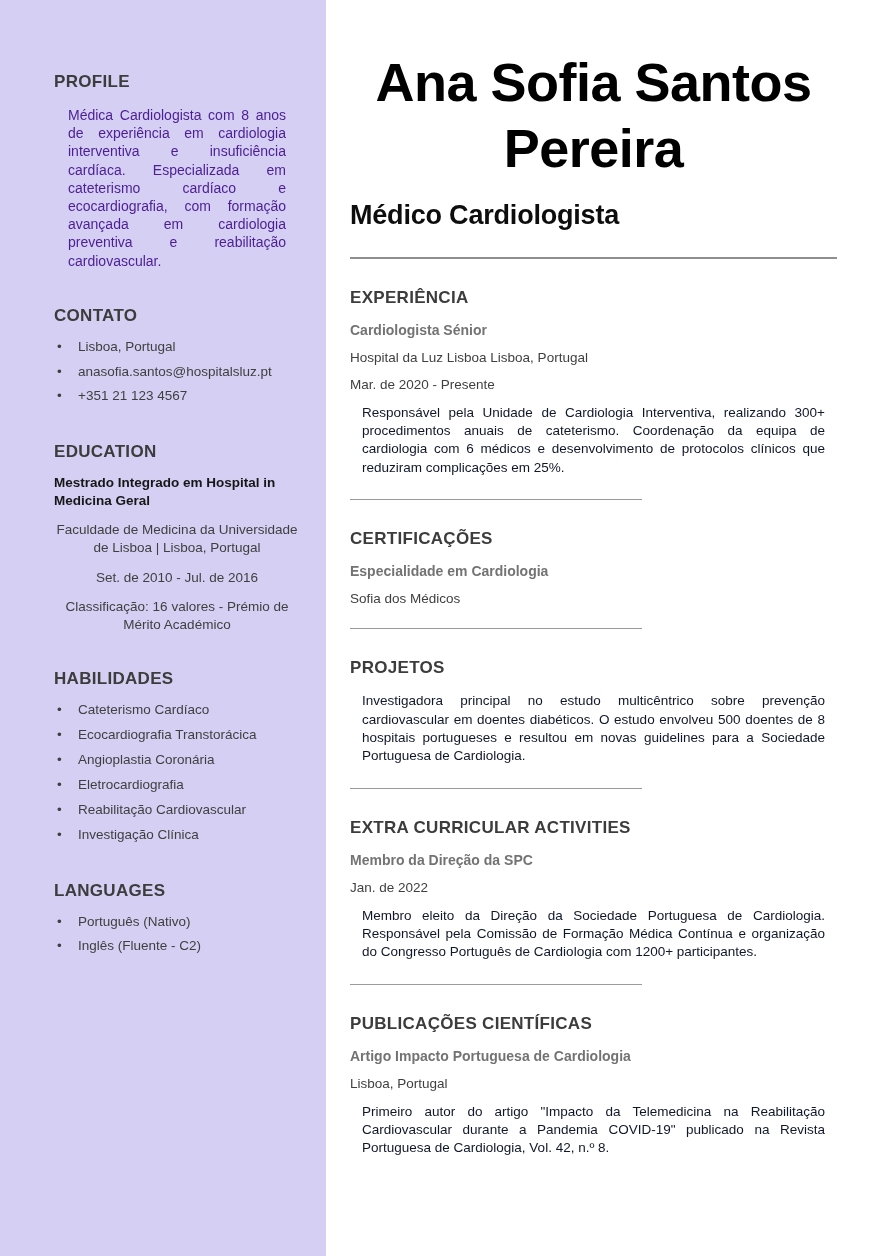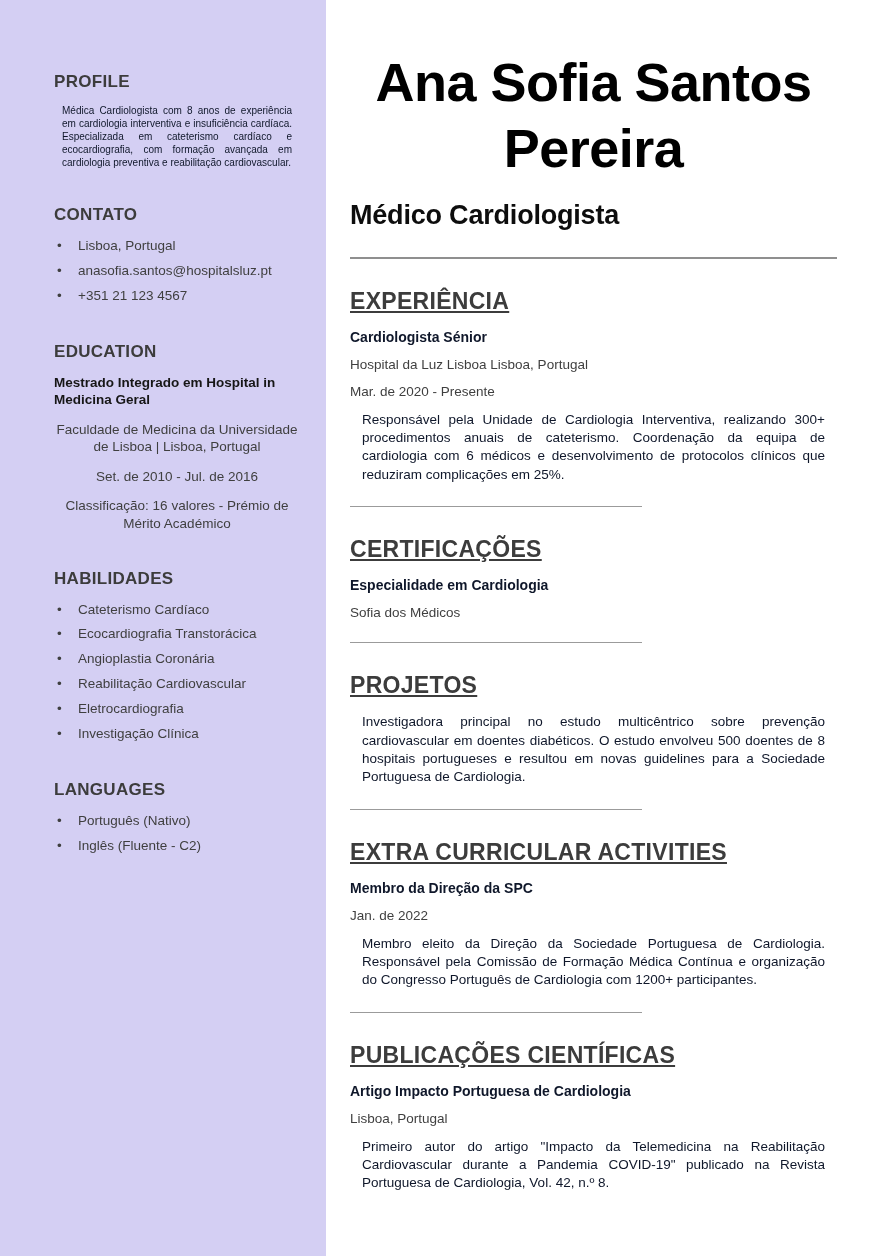--- a/index.html
+++ b/index.html
@@ -17,22 +17,22 @@
     width: 326px; min-width: 326px; height: 100%;
     background: #d4cff3;
     padding: 72px 26px 56px 54px;
   }
   .side-section { margin-bottom: 36px; }
   .side-heading {
     font-size: 17px; font-weight: bold; color: #3c3c3c;
     letter-spacing: 0.3px; margin: 0 0 12px 0;
   }
   .side-text {
-    font-size: 10px; line-height: 1.3; text-align: justify;
-    color: #0f172a; margin: 8px;
+    font-size: 14px; line-height: 1.3; text-align: justify;
+    color: #4c1d95; margin: 14px;
   }
   ul.side-list { list-style: none; margin: 6px 0 0 0; padding: 0; }
   ul.side-list li {
     position: relative; padding-left: 24px;
     font-size: 13.5px; line-height: 1.4; margin-bottom: 6px;
     color: #3f3f3f;
   }
   ul.side-list li::before {
     content: "\2022"; position: absolute; left: 3px; top: 0;
     color: #3f3f3f; font-size: 13.5px;
@@ -52,25 +52,25 @@
   .job-title {
     font-size: 27px; font-weight: bold; color: #0d0d0d;
     margin: 18px 0 0 0; letter-spacing: -0.2px;
   }
   hr.top-divider {
     border: none; border-top: 2px solid #8f8f8f;
     margin: 26px 0 0 0; width: 100%;
   }
   .section { margin-top: 29px; }
   .section-heading {
-    font-size: 23px; font-weight: bold; color: #3c3c3c;
-    letter-spacing: 0.3px; margin: 0 0 14px 0; text-decoration: underline;
+    font-size: 17px; font-weight: bold; color: #3c3c3c;
+    letter-spacing: 0.3px; margin: 0 0 14px 0;
   }
   .entry-title {
-    font-size: 14px; font-weight: bold; color: #0f172a;
+    font-size: 14px; font-weight: bold; color: #737373;
     margin: 0 0 12px 0;
   }
   .entry-meta { font-size: 13.5px; color: #3f3f3f; margin: 0 0 12px 0; }
   .entry-desc {
     font-size: 13.5px; color: #0f172a; line-height: 1.36;
     text-align: justify; margin: 12px;
   }
   hr.section-divider {
     border: none; border-top: 1px solid #9b9b9b;
     width: 292px; margin: 22px auto 0 0;
@@ -104,22 +104,22 @@
       <p class="edu-line">Set. de 2010 - Jul. de 2016</p>
       <p class="edu-line">Classificação: 16 valores - Prémio de Mérito Académico</p>
     </div>
 
     <div class="side-section">
       <h2 class="side-heading">HABILIDADES</h2>
       <ul class="side-list">
           <li>Cateterismo Cardíaco</li>
           <li>Ecocardiografia Transtorácica</li>
           <li>Angioplastia Coronária</li>
+          <li>Eletrocardiografia</li>
           <li>Reabilitação Cardiovascular</li>
-          <li>Eletrocardiografia</li>
           <li>Investigação Clínica</li>
         </ul>
     </div>
 
     <div class="side-section">
       <h2 class="side-heading">LANGUAGES</h2>
       <ul class="side-list">
           <li>Português (Nativo)</li>
           <li>Inglês (Fluente - C2)</li>
         </ul>

